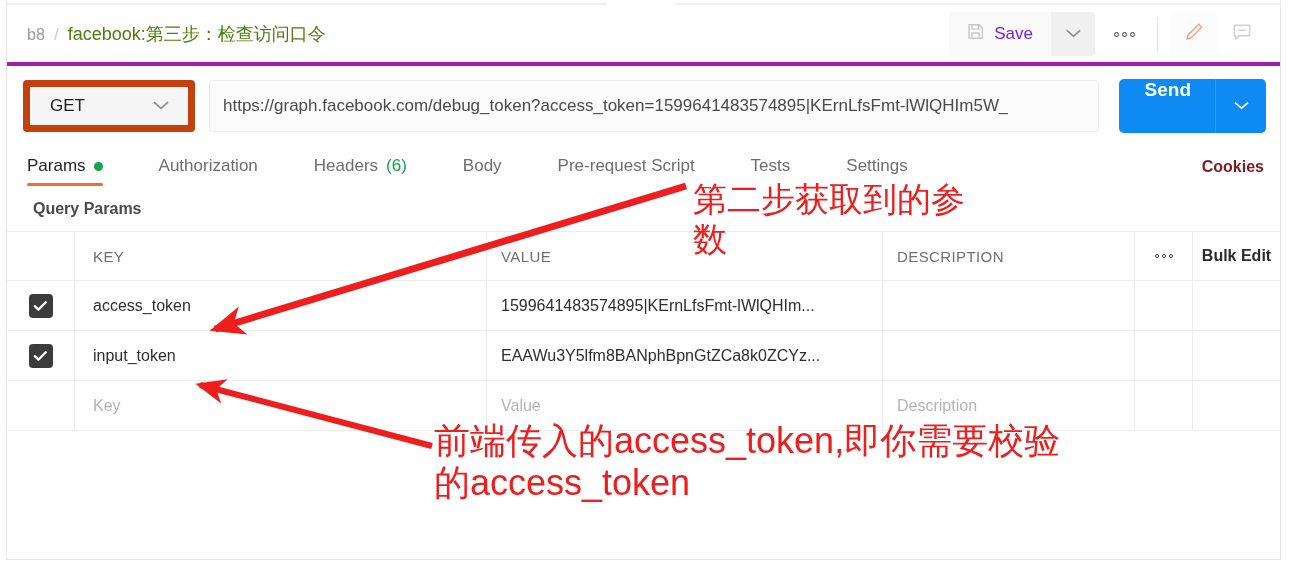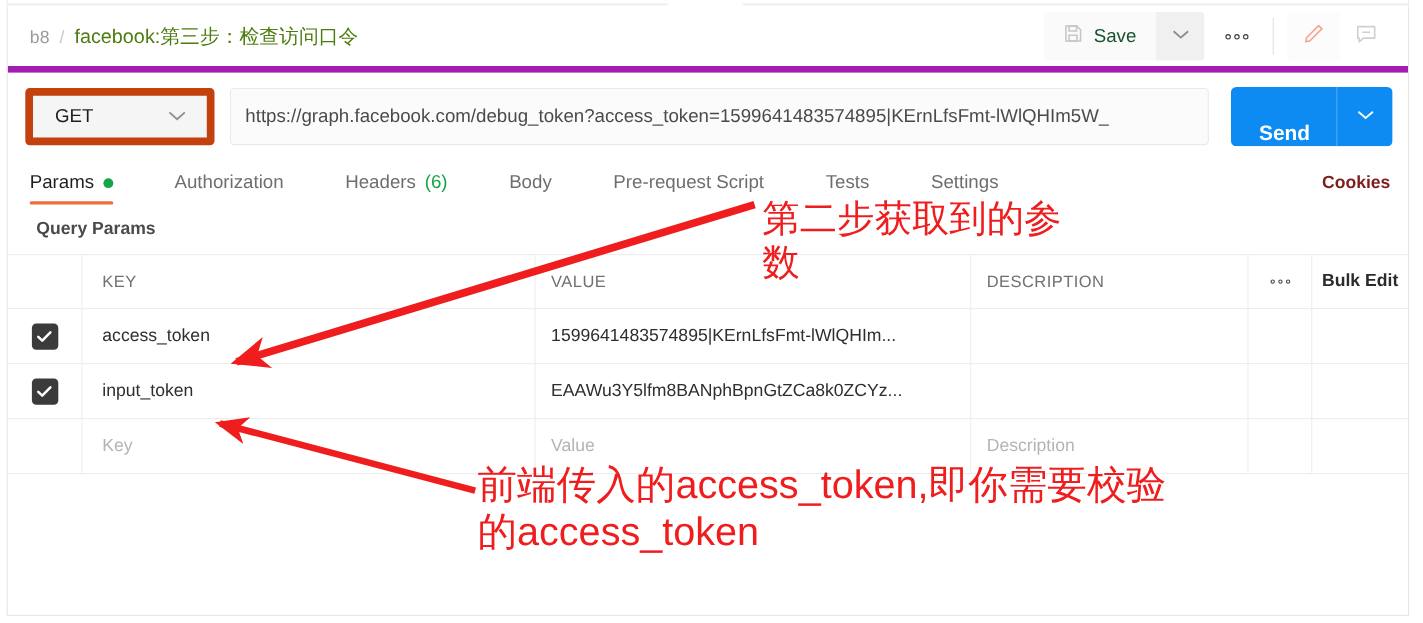--- a/index.html
+++ b/index.html
@@ -47,21 +47,21 @@
     position: absolute;
     left: 1282px; top: 0;
     width: 12px; height: 566px;
     background: #ffffff;
   }
 
   
   .header-bar {
     position: relative;
     height: 60px;
-    border-bottom: 6px solid #a21caf;
+    border-bottom: 4px solid #a21caf;
     display: flex;
     align-items: center;
     padding: 0 14px 0 20px;
     box-sizing: border-box;
   }
   .breadcrumb {
     display: flex;
     align-items: baseline;
     gap: 9px;
     white-space: nowrap;
@@ -92,21 +92,21 @@
     background: #fafafa;
     border-radius: 4px;
     overflow: hidden;
     height: 44px;
   }
   .save-btn {
     display: flex;
     align-items: center;
     gap: 9px;
     padding: 0 18px 0 17px;
-    color: #14532d;
+    color: #6d28d9;
     font-size: 17px;
     background: #fafafa;
     justify-content: space-between;
   }
   .save-caret {
     width: 44px;
     background: #f0f0f0;
     display: flex;
     align-items: center;
     justify-content: center;
@@ -191,21 +191,21 @@
     border-radius: 5px;
     overflow: hidden;
     margin-left: 12px;
   }
   .send-btn {
     background: #0d8bf2;
     color: #ffffff;
     font-weight: bold;
     font-size: 19px;
     display: flex;
-    align-items: flex-end;
+    align-items: flex-start;
     padding: 0 24px 0 26px;
   }
   .send-caret {
     background: #0d8bf2;
     width: 50px;
     display: flex;
     align-items: center;
     justify-content: center;
     border-left: 1px solid #2f9bf5;
   }

